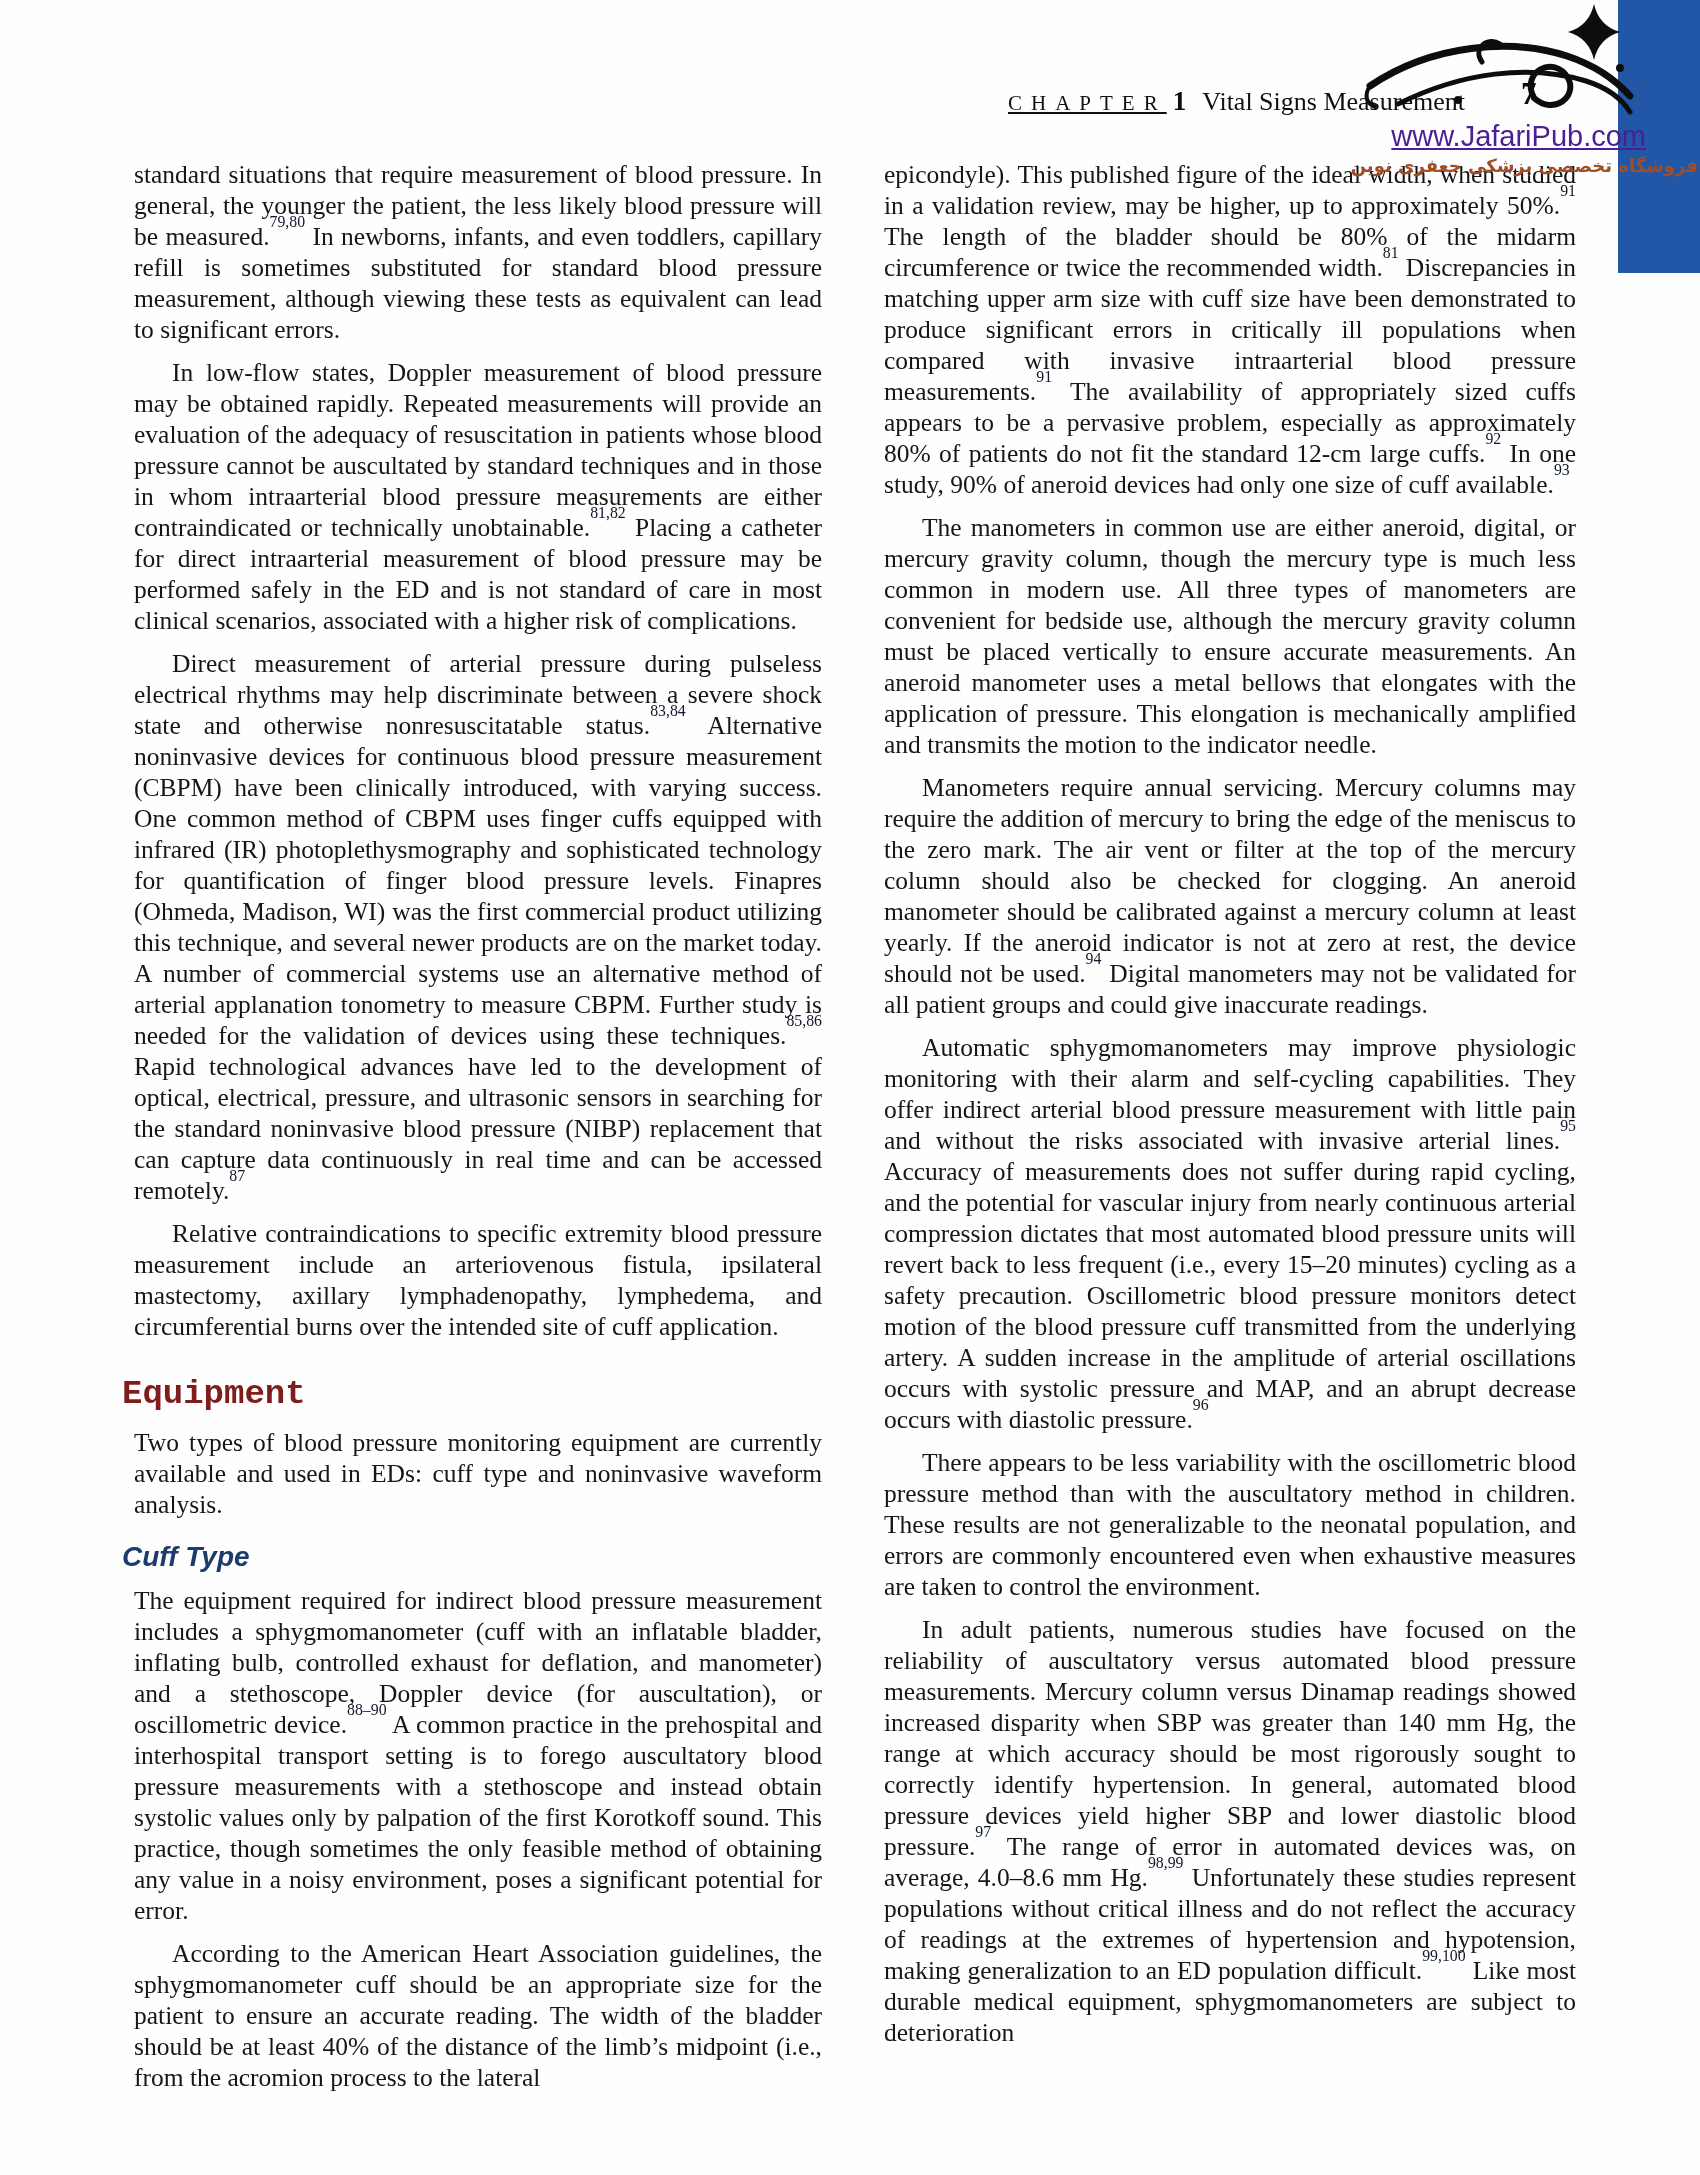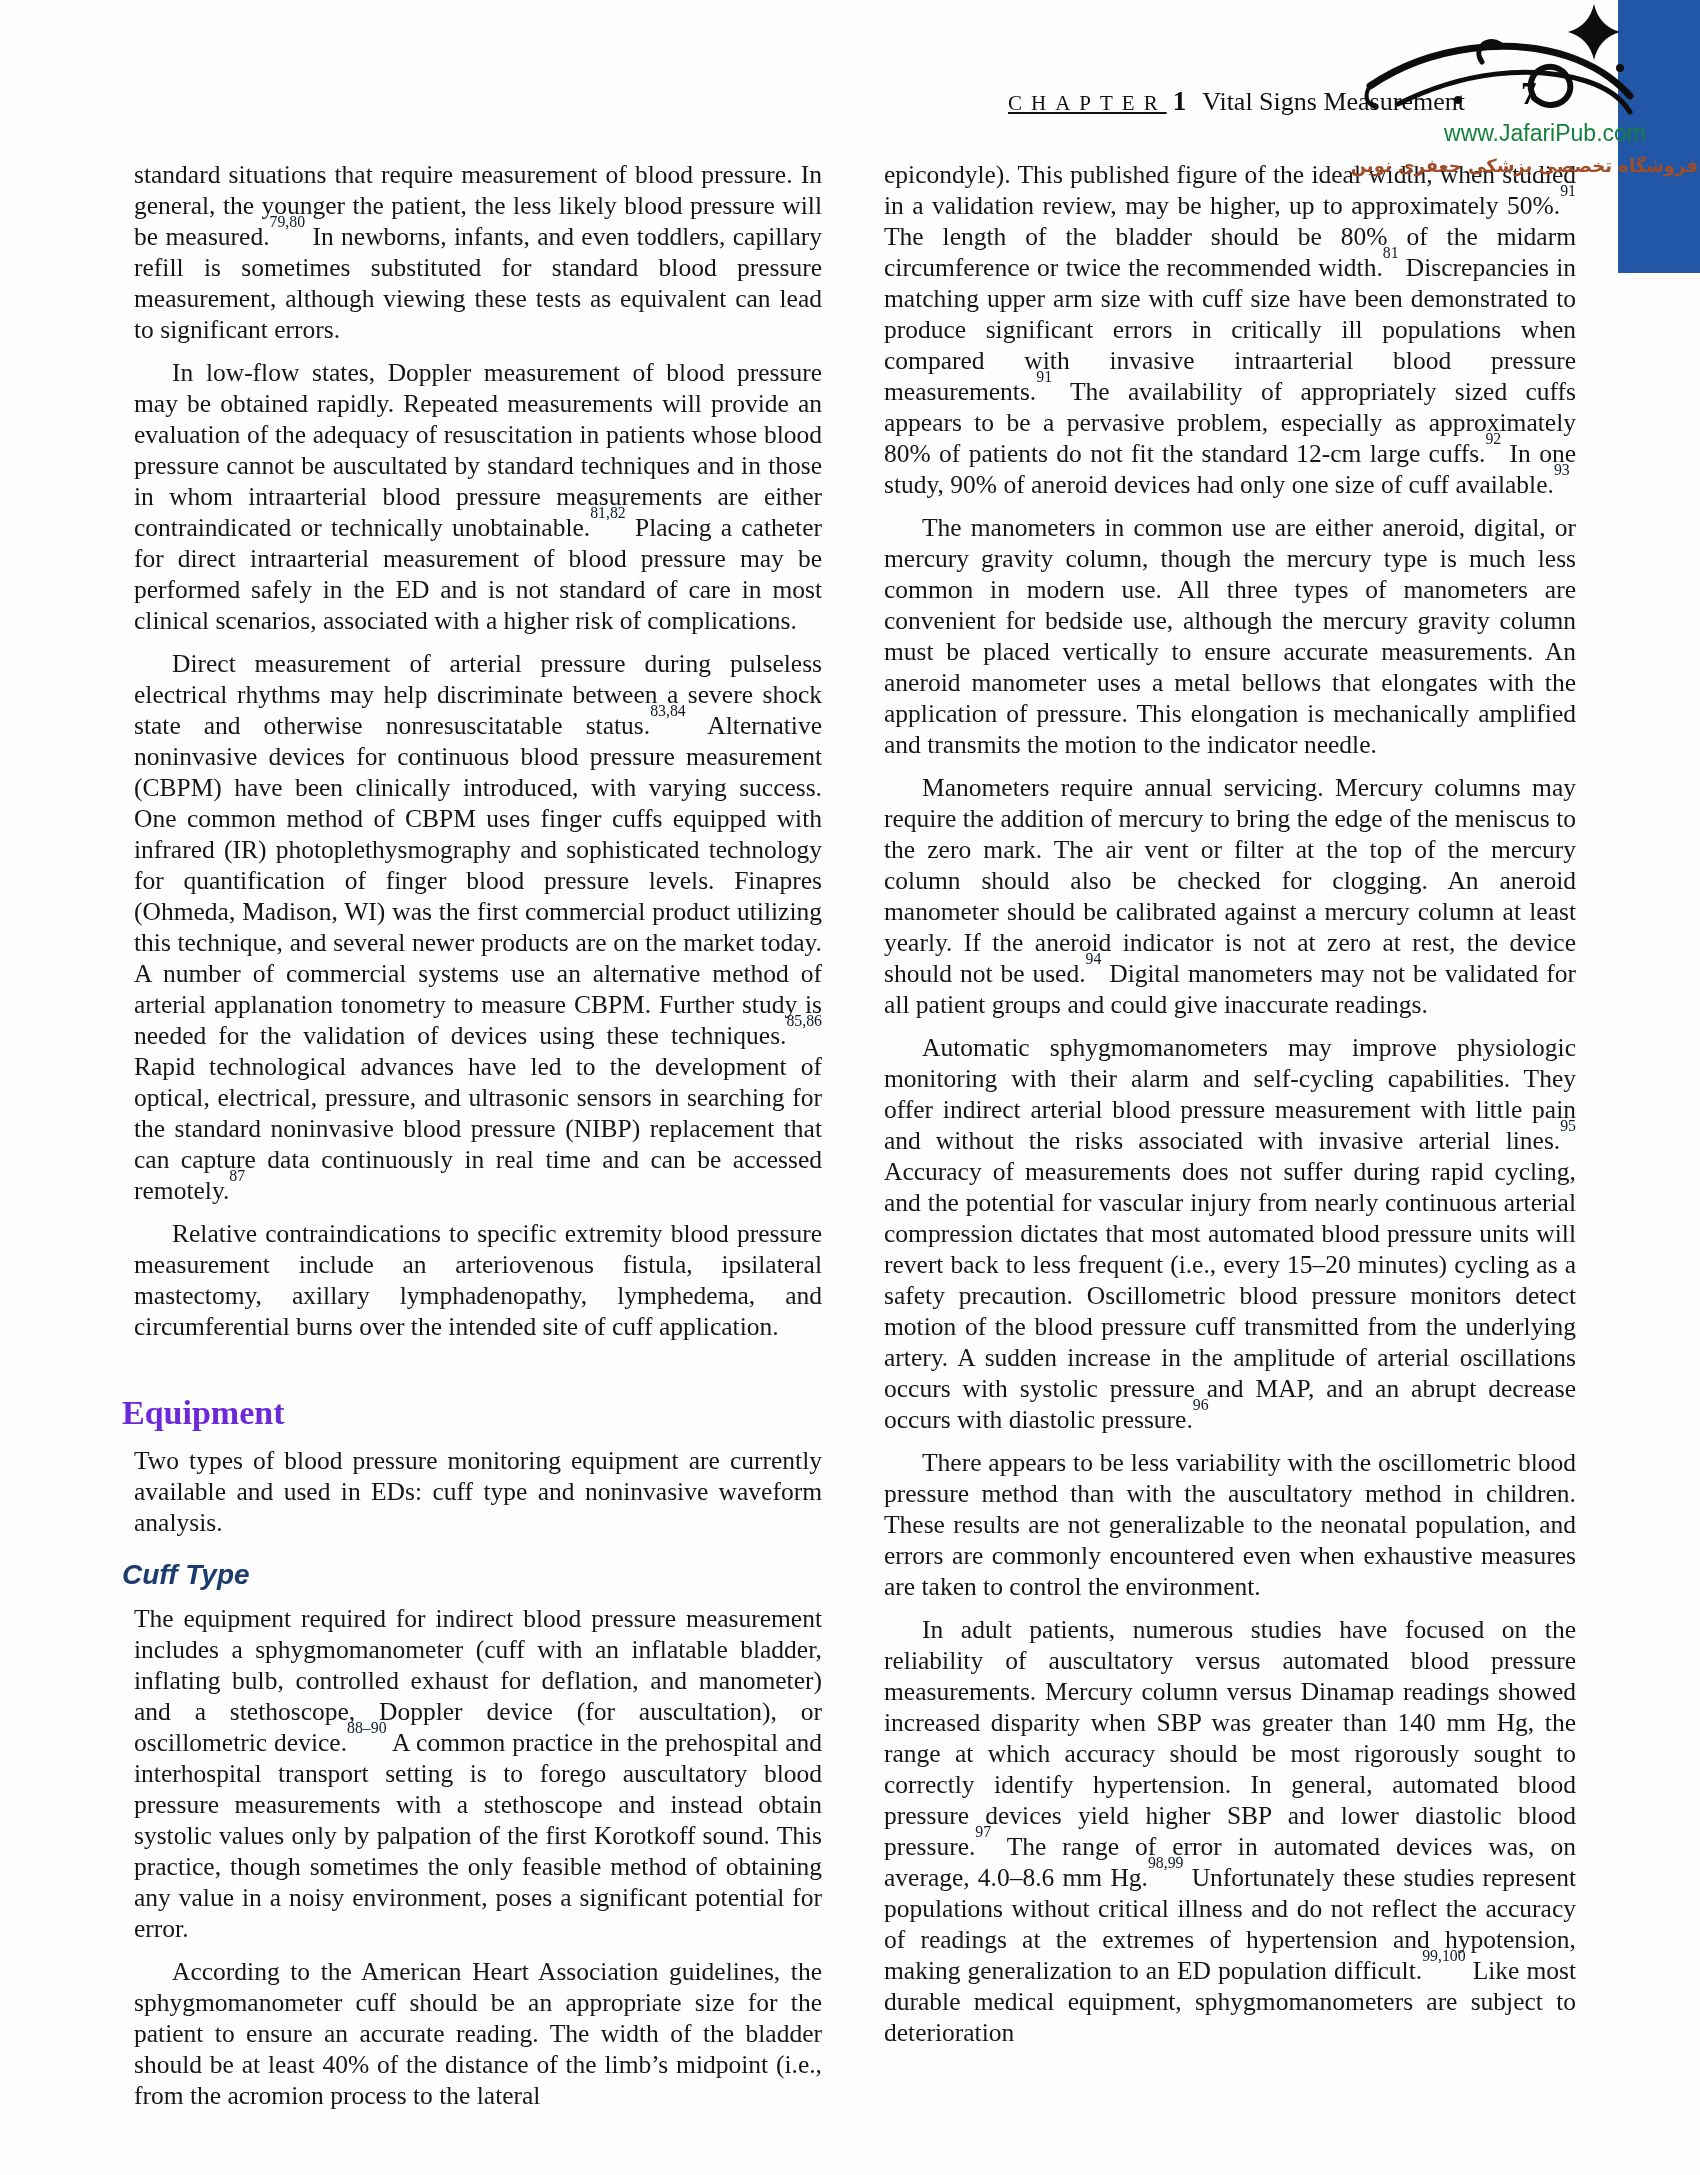--- a/index.html
+++ b/index.html
@@ -12,36 +12,36 @@
   .accent-bar{position:absolute;left:1618px;top:0;width:82px;height:273px;background:#2157A6;}
   
   .chapter-header{position:absolute;left:1008px;top:86px;white-space:nowrap;color:#101010;}
   .ch-label{font-size:21px;letter-spacing:9px;font-variant:small-caps;text-transform:uppercase;text-decoration:underline;}
   .ch-num{font-size:27px;font-weight:bold;margin-left:6px;margin-right:16px;}
   .ch-title{font-size:26px;}
   .page-number{position:absolute;left:1521px;top:76px;font-size:31px;font-weight:bold;color:#0e0e0e;z-index:1;}
   .logo{position:absolute;left:1362px;top:2px;z-index:2;}
   .site-url{
     position:absolute;right:54px;top:120px;z-index:3;
-    font-family:"Liberation Sans", sans-serif;font-size:23px;color:#15803d;
+    font-family:"Liberation Sans", sans-serif;font-size:29px;color:#4c1d95;text-decoration:underline;
   }
   .overlay-fa{
     position:absolute;right:2px;top:155px;z-index:4;
     font-family:"DejaVu Sans", sans-serif;font-size:18px;font-weight:bold;color:#A04E28;
     pointer-events:none;white-space:nowrap;
   }
   
   .col{position:absolute;top:147px;text-align:justify;font-size:25.5px;line-height:31px;color:#161616;}
   .col-left{left:122px;width:712px;}
   .col-right{left:872px;width:716px;}
   .col p{margin:12px;}
   .col p.ind{text-indent:38px;}
   .col h2{
-    font-family:Liberation Serif, serif;font-size:34px;font-weight:bold;
-    color:#6d28d9;margin:52px 0 14px 0;line-height:1.1;text-align:left;
+    font-family:Liberation Mono, monospace;font-size:34px;font-weight:bold;
+    color:#7f1d1d;margin:34px 0 14px 0;line-height:1.1;text-align:left;
   }
   .col h3{
     font-family:"Liberation Sans", sans-serif;font-size:28px;font-weight:bold;font-style:italic;
     color:#1C3C6E;margin:22px 0 8px 0;line-height:1.1;text-align:left;
   }
   sup.ref{
     color:#0f172a;font-size:0.62em;line-height:0;position:relative;top:-0.55em;
     letter-spacing:0;
   }
 </style>

